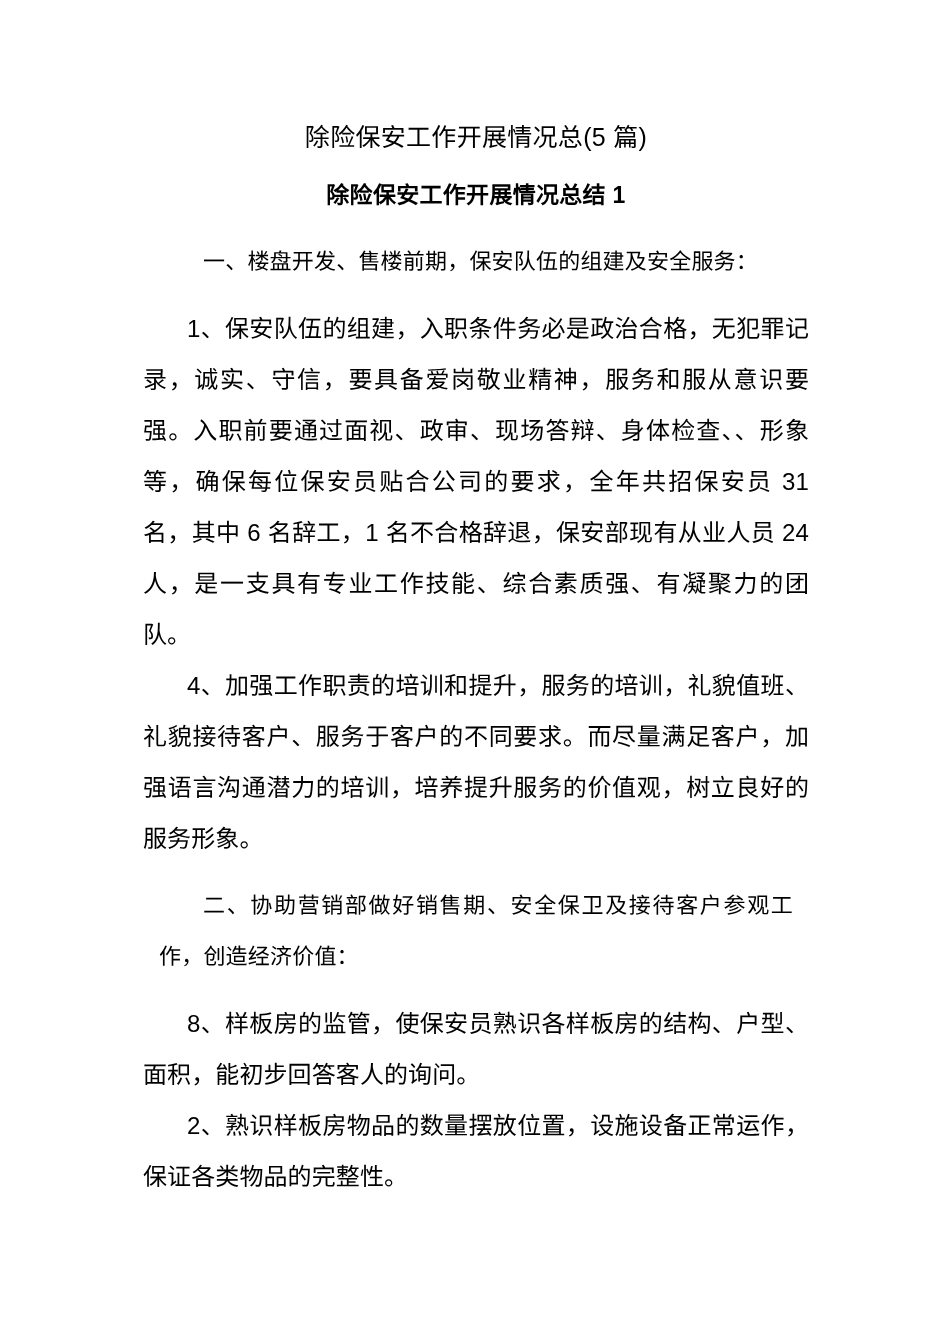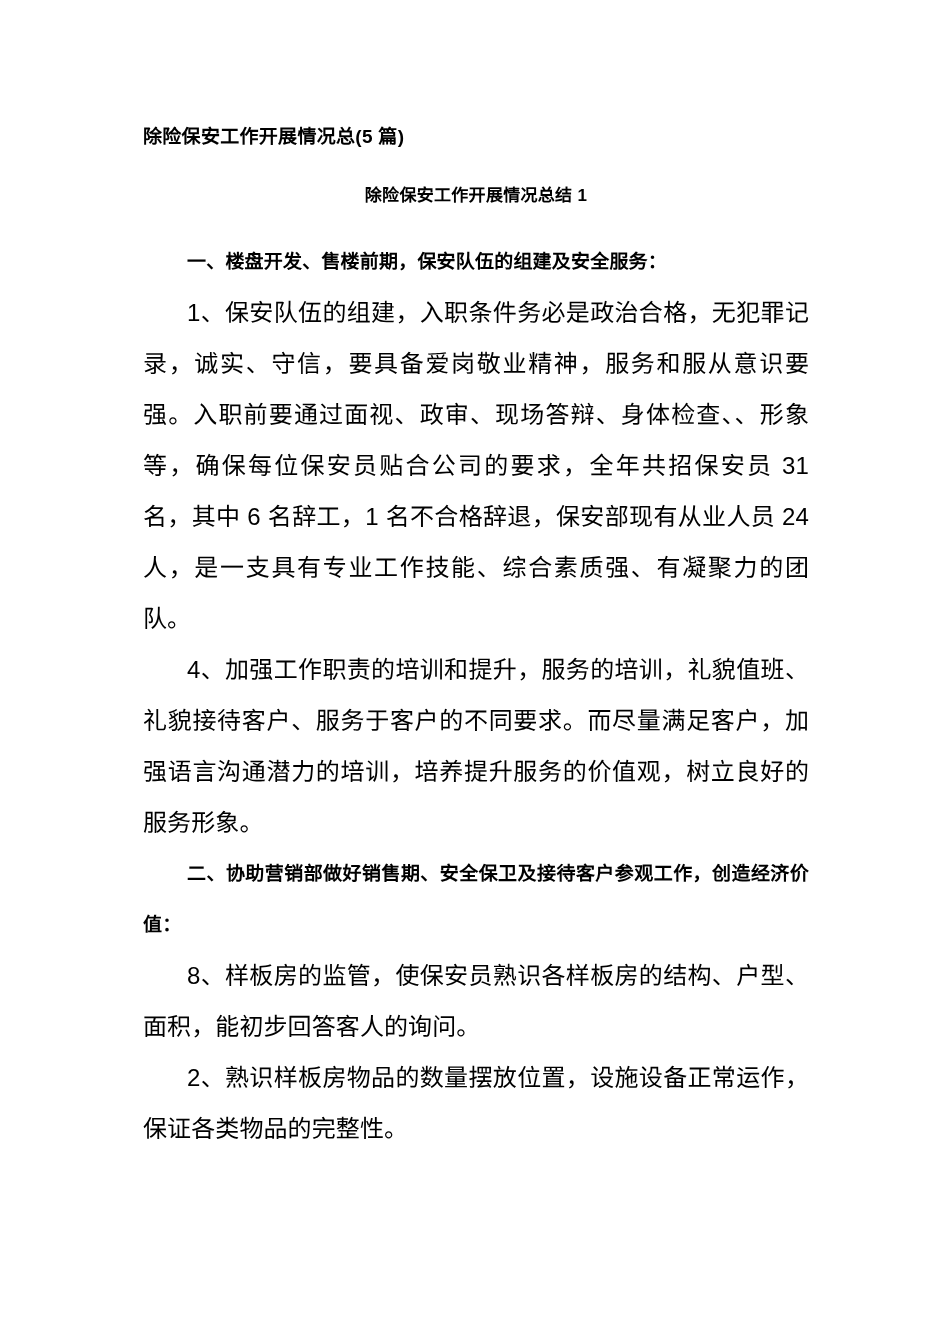--- a/index.html
+++ b/index.html
@@ -27,48 +27,48 @@
 
   .content {
     position: absolute;
     left: 143px;
     top: 118px;
     width: 666px;
   }
 
   
   .doc-title {
-    font-size: 19px;
-    font-weight: 700;
-    text-align: left;
+    font-size: 25px;
+    font-weight: 400;
+    text-align: center;
     line-height: 38px;
     letter-spacing: 0.3px;
     margin: 0 0 21px 0;
     white-space: pre-wrap;
   }
   .doc-subtitle {
-    font-size: 17px;
+    font-size: 23px;
     font-weight: 900;
     text-align: center;
     line-height: 37px;
     letter-spacing: 0.3px;
     margin: 0 0 22px 0;
     white-space: pre-wrap;
   }
 
   
   .section-heading {
-    font-size: 19px;
-    font-weight: 700;
+    font-size: 22px;
+    font-weight: 400;
     line-height: 51px;
     text-align: justify;
     text-justify: inter-ideograph;
     text-indent: 44px;
     letter-spacing: 0.2px;
-    margin: 0;
+    margin: 16px;
     white-space: pre-wrap;
   }
 
   
   .body-para {
     font-size: 24px;
     font-weight: 400;
     line-height: 51px;
     text-align: justify;
     text-justify: inter-ideograph;

